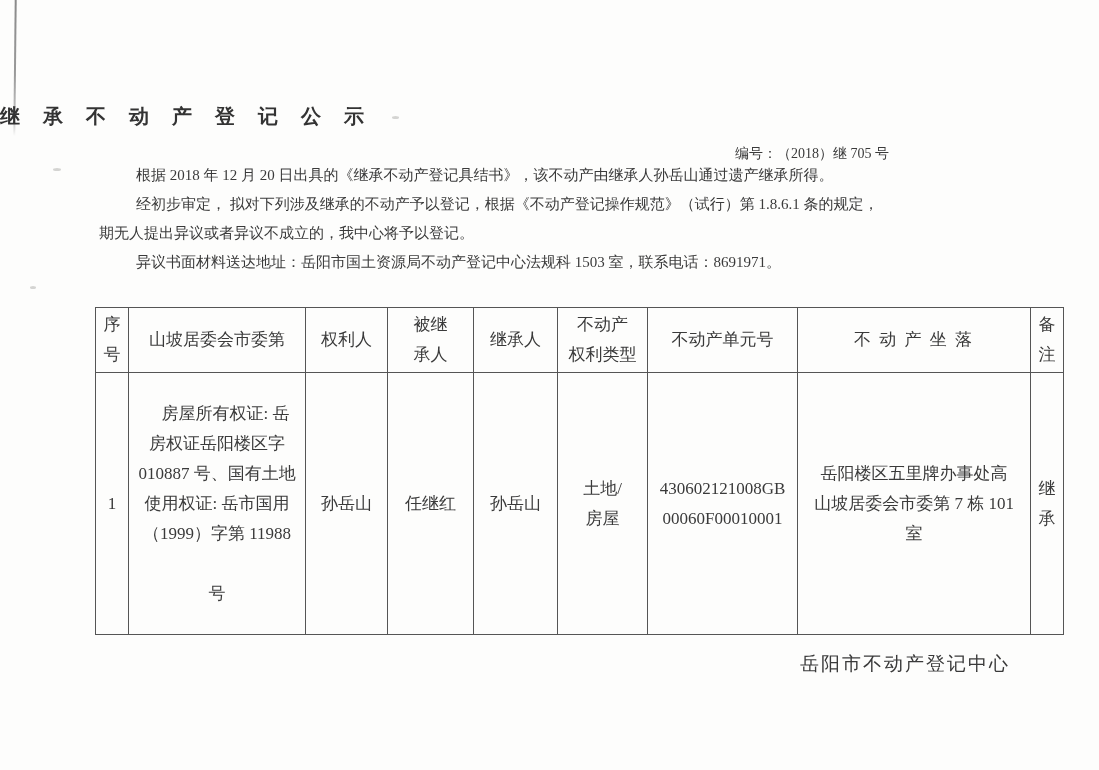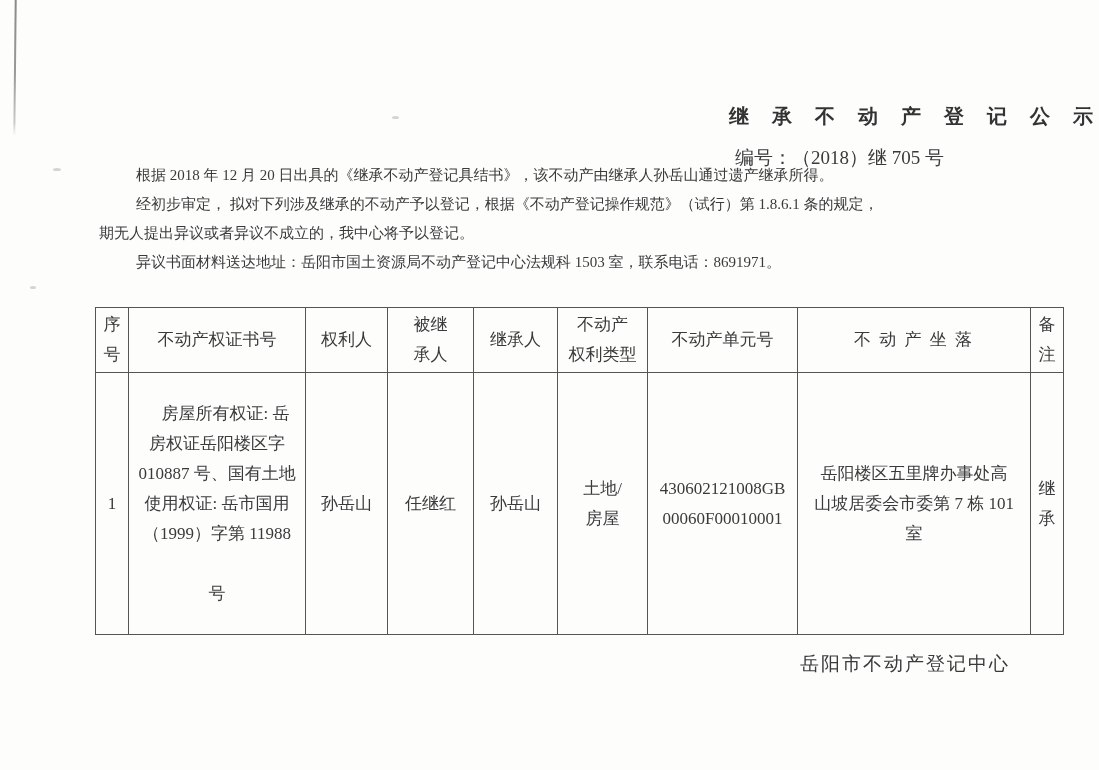--- a/index.html
+++ b/index.html
@@ -34,32 +34,32 @@
   }
   .speck.s1 { left: 53px; top: 168px; width: 8px; height: 3px; }
   .speck.s2 { left: 30px; top: 286px; width: 6px; height: 3px; }
   .speck.s3 { left: 392px; top: 116px; width: 7px; height: 3px; }
 
   .title {
     position: absolute;
     left: 0;
     top: 103px;
     width: 100%;
-    text-align: right;
+    text-align: left;
     font-size: 20px;
     font-weight: bold;
     letter-spacing: 6px;
     word-spacing: 6px;
     color: #333;
   }
   .doc-number {
     position: absolute;
     left: 735px;
     top: 145px;
-    font-size: 19px;
+    font-size: 14px;
     white-space: nowrap;
   }
   .body-text {
     position: absolute;
     left: 99px;
     top: 161px;
     width: 976px;
   }
   .body-text .line {
     height: 29px;
@@ -156,21 +156,21 @@
       <col style="width:84px">
       <col style="width:90px">
       <col style="width:150px">
       <col style="width:233px">
       <col style="width:33px">
     </colgroup>
     <thead>
       <tr>
         <th>序
 号</th>
-        <th>不动产权证书号</th>
+        <th>山坡居委会市委第</th>
         <th>权利人</th>
         <th>被继
 承人</th>
         <th>继承人</th>
         <th>不动产
 权利类型</th>
         <th>不动产单元号</th>
         <th class="h-loc">不 动 产 坐 落</th>
         <th>备
 注</th>

